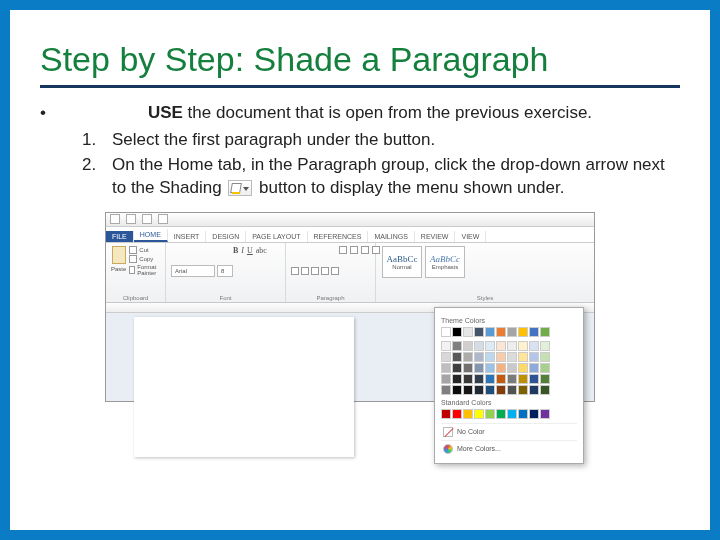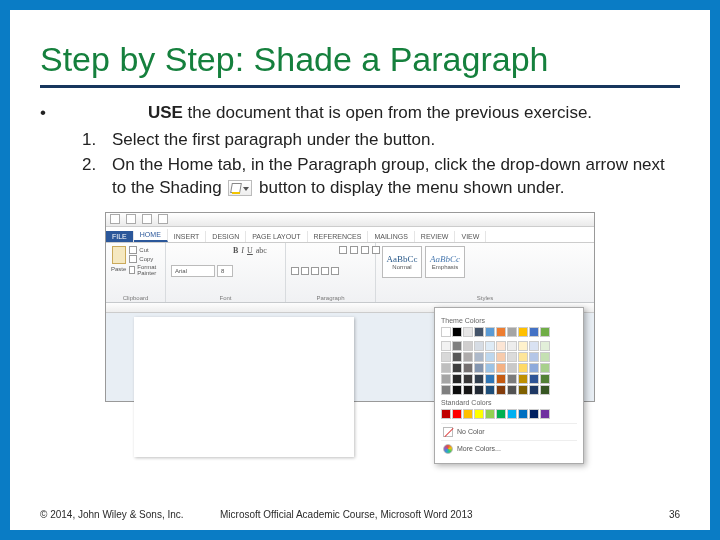--- a/index.html
+++ b/index.html
@@ -266,18 +266,13 @@
           <span>No Color</span>
         </div>
         <div class="dd-item">
           <div class="dd-ico morecolors"></div>
           <span>More Colors...</span>
         </div>
       </div>
     </div>
   </div>
 
-  <div class="footer">
-    <div class="f1">© 2014, John Wiley &amp; Sons, Inc.</div>
-    <div class="f2">Microsoft Official Academic Course, Microsoft Word 2013</div>
-    <div class="f3">36</div>
-  </div>
 </div>
 
 </body></html>

